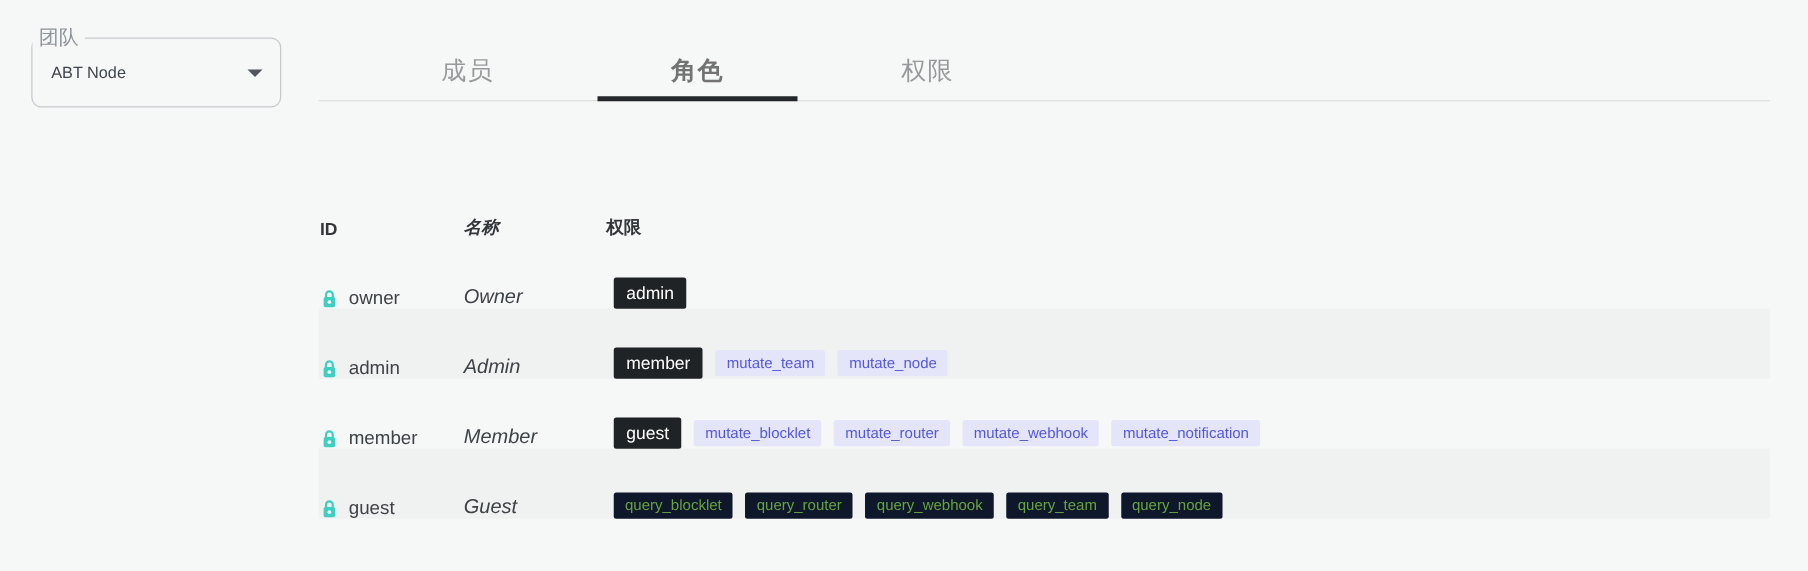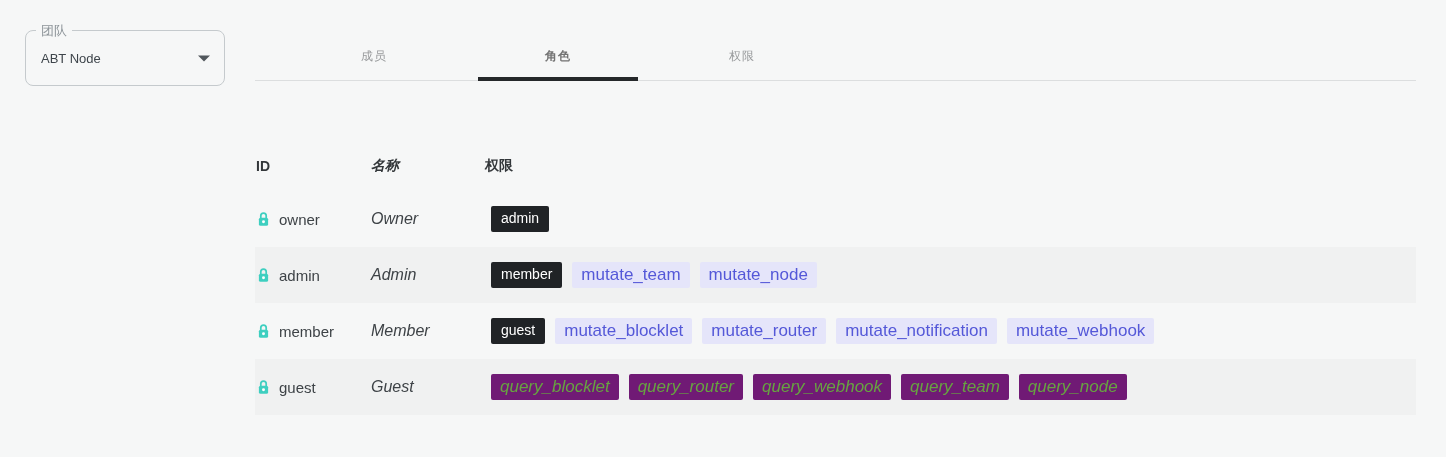--- a/index.html
+++ b/index.html
@@ -13,23 +13,23 @@
   }
 
   
   .team-select {
     position: absolute; left: 25px; top: 30px;
     width: 200px; height: 56px;
     border: 1px solid #c5cacd; border-radius: 8px;
     box-sizing: border-box; cursor: pointer;
   }
   .ts-label {
-    position: absolute; top: -8px; left: 10px;
+    position: absolute; top: -8px; left: 0;
     background: #f6f7f7; padding: 0 5px;
-    font-size: 13px; line-height: 15px; color: #8d9499; font-family: Liberation Serif, serif;
+    font-size: 16px; line-height: 15px; color: #8d9499; font-family: Liberation Serif, serif;
   }
   .ts-value {
     position: absolute; left: 15px; top: 50%; transform: translateY(-50%);
     font-size: 13px; color: #3e454b;
   }
   .ts-arrow {
     position: absolute; right: 14px; top: 50%; transform: translateY(-40%);
     width: 0; height: 0;
     border-left: 6px solid transparent; border-right: 6px solid transparent;
     border-top: 6px solid #51575c;
@@ -39,55 +39,55 @@
   .tabbar {
     position: absolute; left: 255px; right: 30px; top: 0; height: 81px;
     border-bottom: 1px solid #dcdedf; box-sizing: border-box;
   }
   .tabs-inner {
     display: flex; height: 100%; align-items: flex-end; padding-left: 27px;
   }
   .tab {
     position: relative; width: 184px; height: 48px;
     display: flex; align-items: center; justify-content: center;
-    font-size: 12px; color: #97999b; cursor: pointer; letter-spacing: 1px;
+    font-size: 20px; color: #97999b; cursor: pointer; letter-spacing: 1px;
   }
   .tab.active { color: #737373; font-weight: bold; }
   .tab-indicator {
     display: none; position: absolute; left: 12px; right: 12px; bottom: -1px;
     height: 4px; background: #25282a;
   }
   .tab.active .tab-indicator { display: block; }
 
   
   .table { position: absolute; left: 255px; right: 30px; top: 140px; }
-  .thead, .row { display: flex; align-items: center; }
+  .thead, .row { display: flex; align-items: flex-end; }
   .thead { height: 51px; }
   .row { height: 56px; }
   .row.striped { background: #f0f1f1; }
   .cell { box-sizing: border-box; }
   .c-id {
     width: 116px; display: flex; align-items: center;
     padding-left: 2px; font-size: 15px; color: #3e4347;
   }
   .c-id .lock { display: inline-flex; margin-right: 9px; }
   .c-name { width: 114px; font-size: 16px; color: #3e4347; font-style: italic; }
   .c-perms { flex: 1; padding-left: 6px; display: flex; align-items: center; gap: 10px; }
   .thead .c-perms { padding-left: 0; }
   .th { font-size: 14px; font-weight: 600; color: #33373a; }
   .thead .c-id { padding-left: 1px; }
 
   
   .badge {
     display: inline-block; line-height: 1.1; border-radius: 2px;
-    white-space: nowrap; font-size: 17px;
+    white-space: nowrap; font-size: 12px;
   }
   .badge.dark   { background: #202326; color: #ffffff; padding: 5px 10px; font-size: 14px; }
   .badge.purple { background: #e5e5fa; color: #5458d8; padding: 4px 9px; }
-  .badge.green  { background: #701a75; color: #67a341; padding: 4px 9px; font-style: italic; }
+  .badge.green  { background: #0f172a; color: #67a341; padding: 4px 9px; }
 </style>
 </head>
 <body>
 
 <div class="page">
 
   <div class="team-select">
     <span class="ts-label">团队</span>
     <span class="ts-value">ABT Node</span>
     <span class="ts-arrow"></span>
@@ -164,22 +164,22 @@
           <circle cx="12" cy="19" r="2.7" fill="#ffffff"></circle>
         </svg>
       </span>
       <span class="id-text">member</span>
     </div>
     <div class="cell c-name">Member</div>
     <div class="cell c-perms">
             <span class="badge dark">guest</span>
             <span class="badge purple">mutate_blocklet</span>
             <span class="badge purple">mutate_router</span>
+            <span class="badge purple">mutate_webhook</span>
             <span class="badge purple">mutate_notification</span>
-            <span class="badge purple">mutate_webhook</span>
           </div>
   </div>
 
   <div class="row striped">
     <div class="cell c-id">
       <span class="lock">
         <svg width="13" height="16" viewBox="0 0 24 28" aria-hidden="true">
           <path d="M7 13 V8 a5 5 0 0 1 10 0 v5" fill="none" stroke="#3ecfc0" stroke-width="3.2"></path>
           <rect x="3.5" y="11.5" width="17" height="15" rx="3" fill="#3ecfc0"></rect>
           <circle cx="12" cy="19" r="2.7" fill="#ffffff"></circle>

